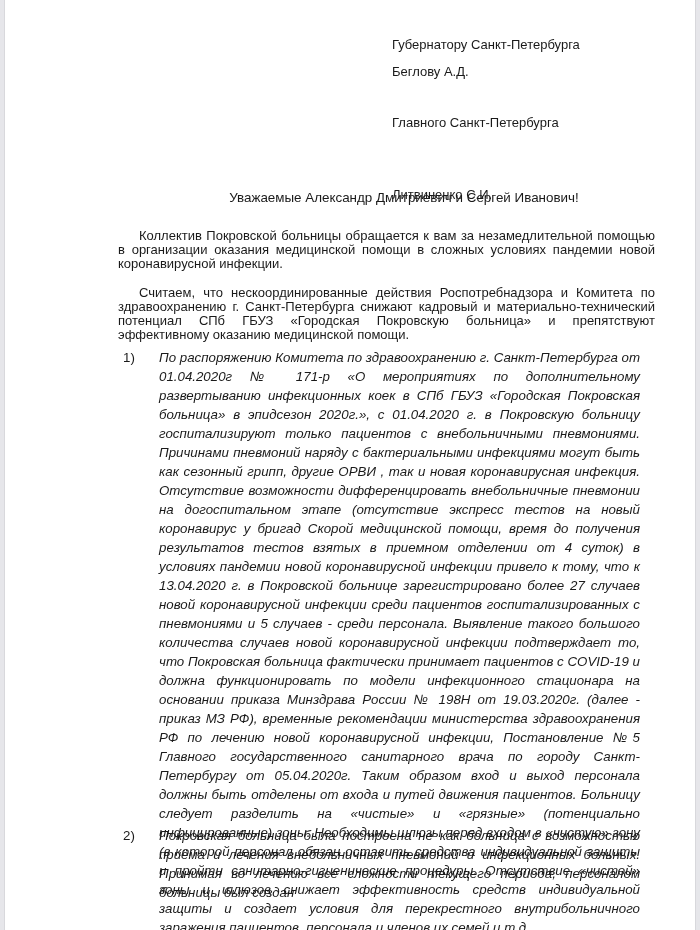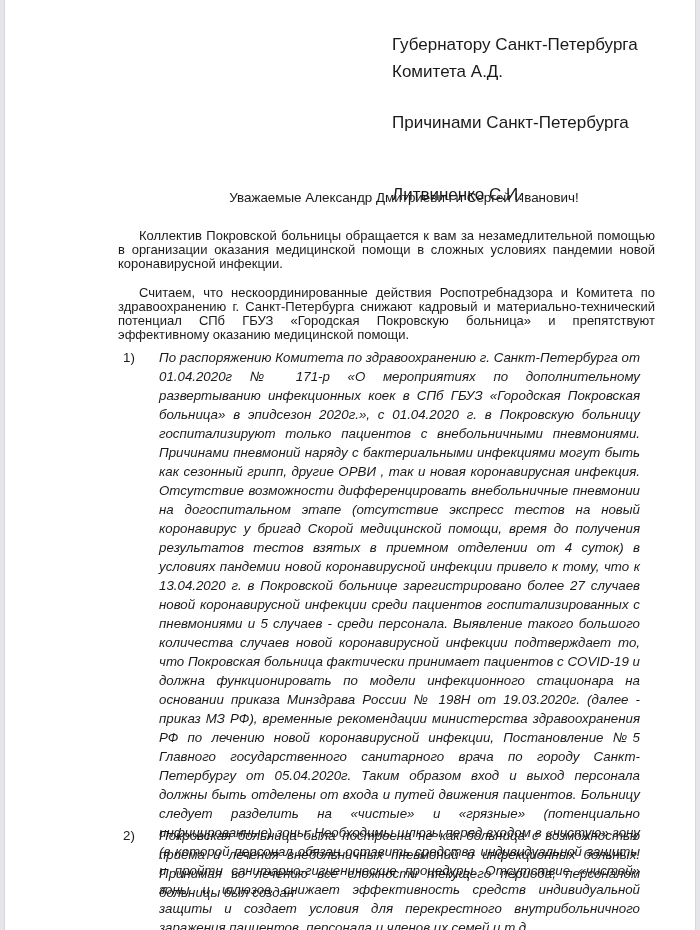--- a/index.html
+++ b/index.html
@@ -6,21 +6,21 @@
   body {
     width: 700px; height: 930px; overflow: hidden;
     background: #ffffff;
     position: relative;
     font-family: "Liberation Sans", sans-serif;
     color: #1a1a1a;
   }
   .edge-left { position: absolute; left: 0; top: 0; width: 4px; height: 930px; background: #e6e6ea; border-right: 1px solid #d8d8dc; }
   .edge-right { position: absolute; right: 0; top: 0; width: 4px; height: 930px; background: #e6e6ea; border-left: 1px solid #d8d8dc; }
 
-  .addressee { position: absolute; left: 392px; font-size: 17px; line-height: 16px; white-space: nowrap; }
+  .addressee { position: absolute; left: 392px; font-size: 13px; line-height: 16px; white-space: nowrap; }
   .a1 { top: 37px; }
   .a2 { top: 64px; }
   .a3 { top: 115px; }
   .a4 { top: 141px; margin-top: 46px; }
 
   .salutation { position: absolute; top: 190px; left: 0; width: 700px; text-align: center; font-size: 13.4px; padding-left: 108px; box-sizing: border-box; white-space: nowrap; }
 
   .para {
     position: absolute; left: 103px; width: 537px;
     font-size: 13px; line-height: 14px;
@@ -36,22 +36,22 @@
   .li1 { top: 348px; }
   .li2 { top: 826px; }
 </style>
 </head>
 <body>
 
 <div class="edge-left"></div>
 <div class="edge-right"></div>
 
 <div class="addressee a1">Губернатору Санкт-Петербурга</div>
-<div class="addressee a2">Комитета А.Д.</div>
-<div class="addressee a3">Причинами Санкт-Петербурга</div>
+<div class="addressee a2">Беглову А.Д.</div>
+<div class="addressee a3">Главного Санкт-Петербурга</div>
 <div class="addressee a4">Литвиненко С.И.</div>
 
 <div class="salutation">Уважаемые Александр Дмитриевич  и Сергей Иванович!</div>
 
 <p class="para p1">Коллектив Покровской больницы обращается к вам за незамедлительной помощью в организации оказания медицинской помощи в сложных условиях  пандемии новой коронавирусной инфекции.</p>
 <p class="para p2">Считаем, что  нескоординированные  действия Роспотребнадзора и Комитета по здравоохранению г. Санкт-Петербурга снижают кадровый и материально-технический потенциал СПб ГБУЗ «Городская Покровскую больница» и препятствуют эффективному оказанию  медицинской помощи.</p>
 
 <div class="list-item li1">
   <span class="num">1)</span>
   <div class="body">По распоряжению Комитета по здравоохранению г. Санкт-Петербурга  от 01.04.2020г № 171-р «О мероприятиях по дополнительному развертыванию инфекционных коек в СПб  ГБУЗ «Городская Покровская больница» в эпидсезон 2020г.», с 01.04.2020 г. в Покровскую больницу госпитализируют только пациентов с внебольничными  пневмониями. Причинами пневмоний  наряду с бактериальными инфекциями могут быть  как сезонный  грипп, другие ОРВИ , так и новая коронавирусная инфекция. Отсутствие  возможности дифференцировать внебольничные пневмонии на догоспитальном  этапе (отсутствие экспресс тестов на новый коронавирус у бригад Скорой медицинской помощи, время до получения результатов тестов  взятых в приемном отделении от 4 суток) в условиях пандемии новой коронавирусной инфекции привело к тому, что к 13.04.2020 г. в Покровской больнице зарегистрировано более 27 случаев новой коронавирусной инфекции среди пациентов госпитализированных с пневмониями и 5 случаев - среди персонала. Выявление такого большого количества случаев новой коронавирусной инфекции подтверждает то,  что Покровская больница фактически принимает  пациентов с COVID-19 и должна функционировать по модели инфекционного стационара на основании приказа Минздрава России  № 198Н от 19.03.2020г. (далее - приказ МЗ РФ), временные рекомендации министерства здравоохранения РФ по лечению новой коронавирусной инфекции, Постановление №5 Главного государственного санитарного врача по городу Санкт-Петербургу от 05.04.2020г. Таким образом вход и выход персонала должны быть отделены от входа и путей движения пациентов. Больницу следует разделить на «чистые» и «грязные» (потенциально инфицированные)  зоны. Необходимы шлюзы перед входом в «чистую» зону (в которой персонал обязан оставить средства индивидуальной защиты и  пройти санитарно-гигиенические процедуры. Отсутствие «чистой» зоны и шлюзов снижает эффективность средств индивидуальной защиты и создает условия для перекрестного  внутрибольничного заражения пациентов, персонала и членов их семей и т.д..</div>

